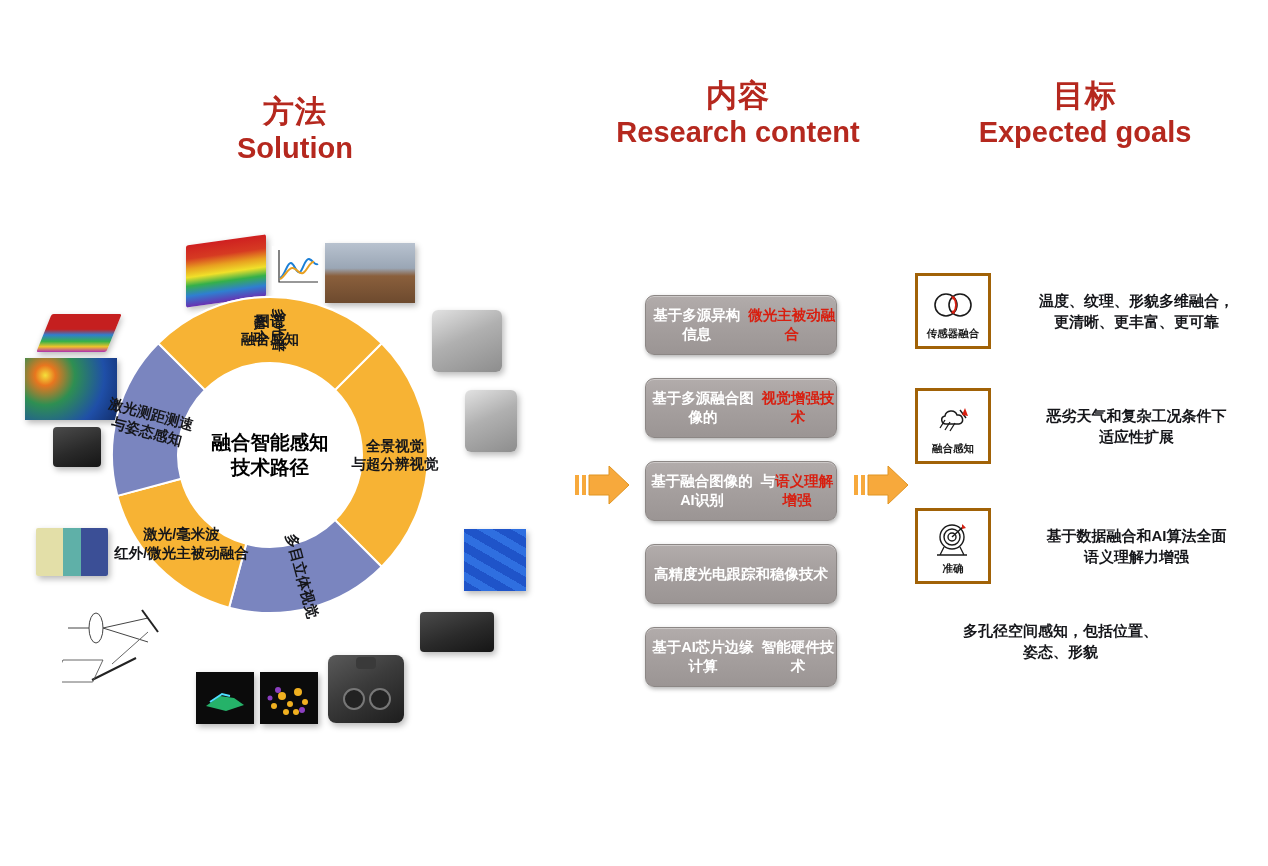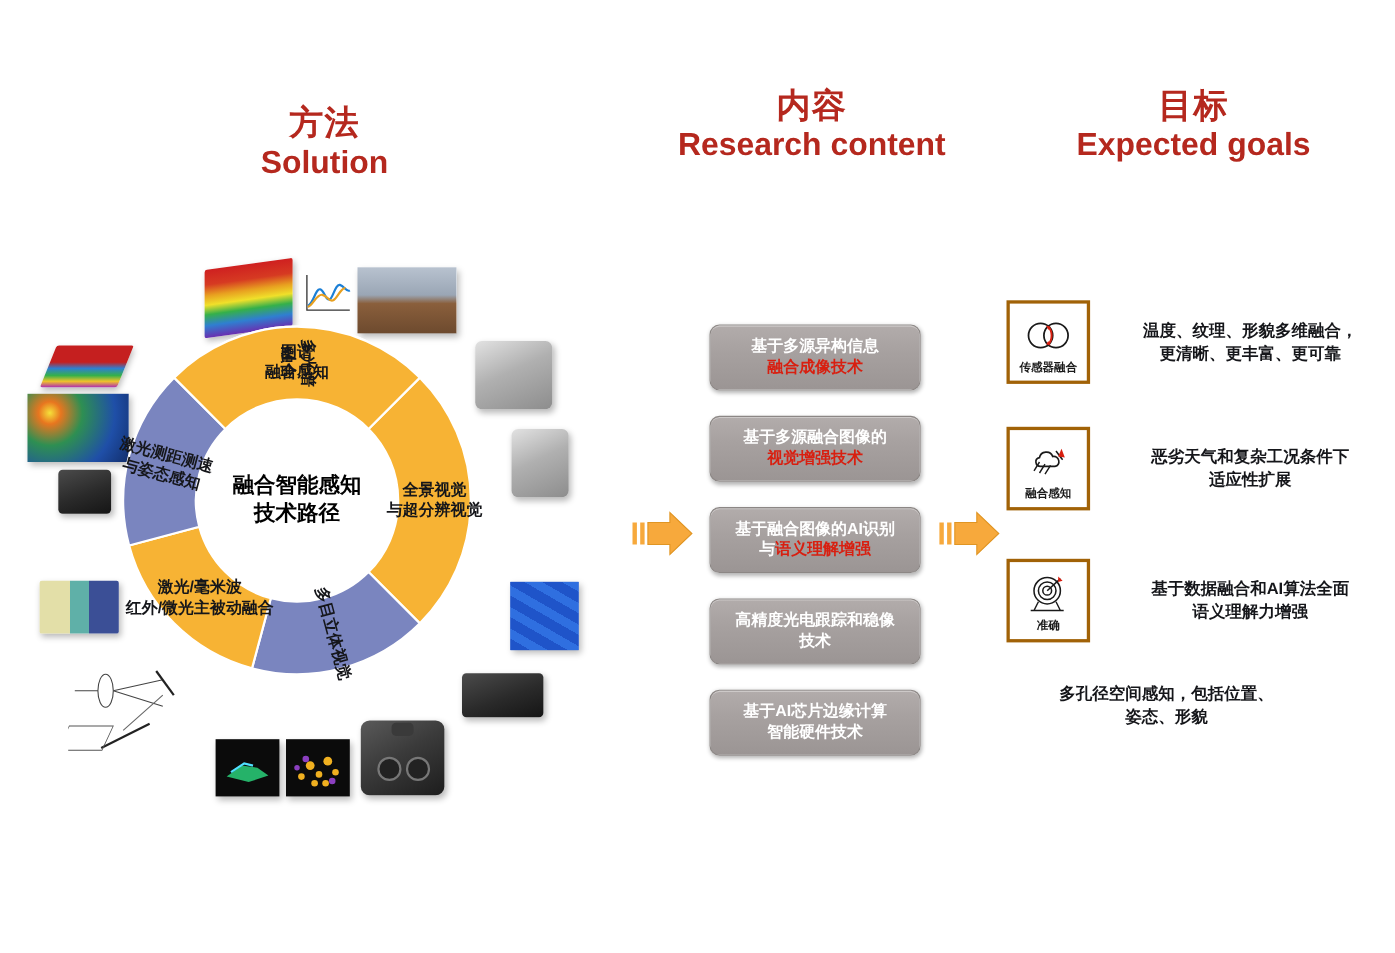--- a/index.html
+++ b/index.html
@@ -25,21 +25,21 @@
   .thumb{position:absolute;}
   .thumb-shadow{box-shadow:2px 3px 6px rgba(0,0,0,.28);}
 
   
   .flow-box{
     position:absolute;left:645px;width:190px;height:58px;
     border-radius:9px;
     background:linear-gradient(180deg,#b2acab 0%,#a7a1a0 40%,#9b9594 100%);
     border:1px solid #8c8785;
     box-shadow:1px 2px 4px rgba(0,0,0,.30), inset 0 1px 0 rgba(255,255,255,.35);
-    display:flex;flex-direction:column;align-items:center;justify-content:center;
+    display:flex;flex-direction:row;align-items:center;justify-content:center;
     text-align:center;line-height:1.28;
   }
   .flow-box span{font-size:14.5px;font-weight:bold;color:#ffffff;display:block;}
   .flow-box span.hl{color:#d81f10;}
   .flow-box span.mix .hl{color:#d81f10;}
 
   
   .goal-row{position:absolute;left:915px;display:flex;align-items:center;}
   .goal-icon{
     width:76px;height:76px;border:3px solid #a16207;background:#fff;
@@ -156,21 +156,21 @@
 </svg>
 <svg class="arrow" style="left:852px;top:462px;" width="60" height="46" viewBox="0 0 60 46">
   <path d="M16 13 L36 13 L36 4 L56 23 L36 42 L36 33 L16 33 Z" fill="#f7a93c" stroke="#e09523" stroke-width="1"></path>
   <rect x="9" y="13" width="4" height="20" fill="#f7a93c"></rect>
   <rect x="2" y="13" width="4" height="20" fill="#f7a93c"></rect>
 </svg>
 
 <div id="flow-layer">
     <div class="flow-box" style="top: 295px;">
       <span>基于多源异构信息</span>
-      <span class="hl">融合成像技术</span>
+      <span class="hl">微光主被动融合</span>
     </div>
     <div class="flow-box" style="top: 378px;">
       <span>基于多源融合图像的</span>
       <span class="hl">视觉增强技术</span>
     </div>
     <div class="flow-box" style="top: 461px;">
       <span>基于融合图像的AI识别</span>
       <span class="mix"><span style="display: inline;">与</span><span class="hl" style="display: inline;">语义理解增强</span></span>
     </div>
     <div class="flow-box" style="top: 544px;">

